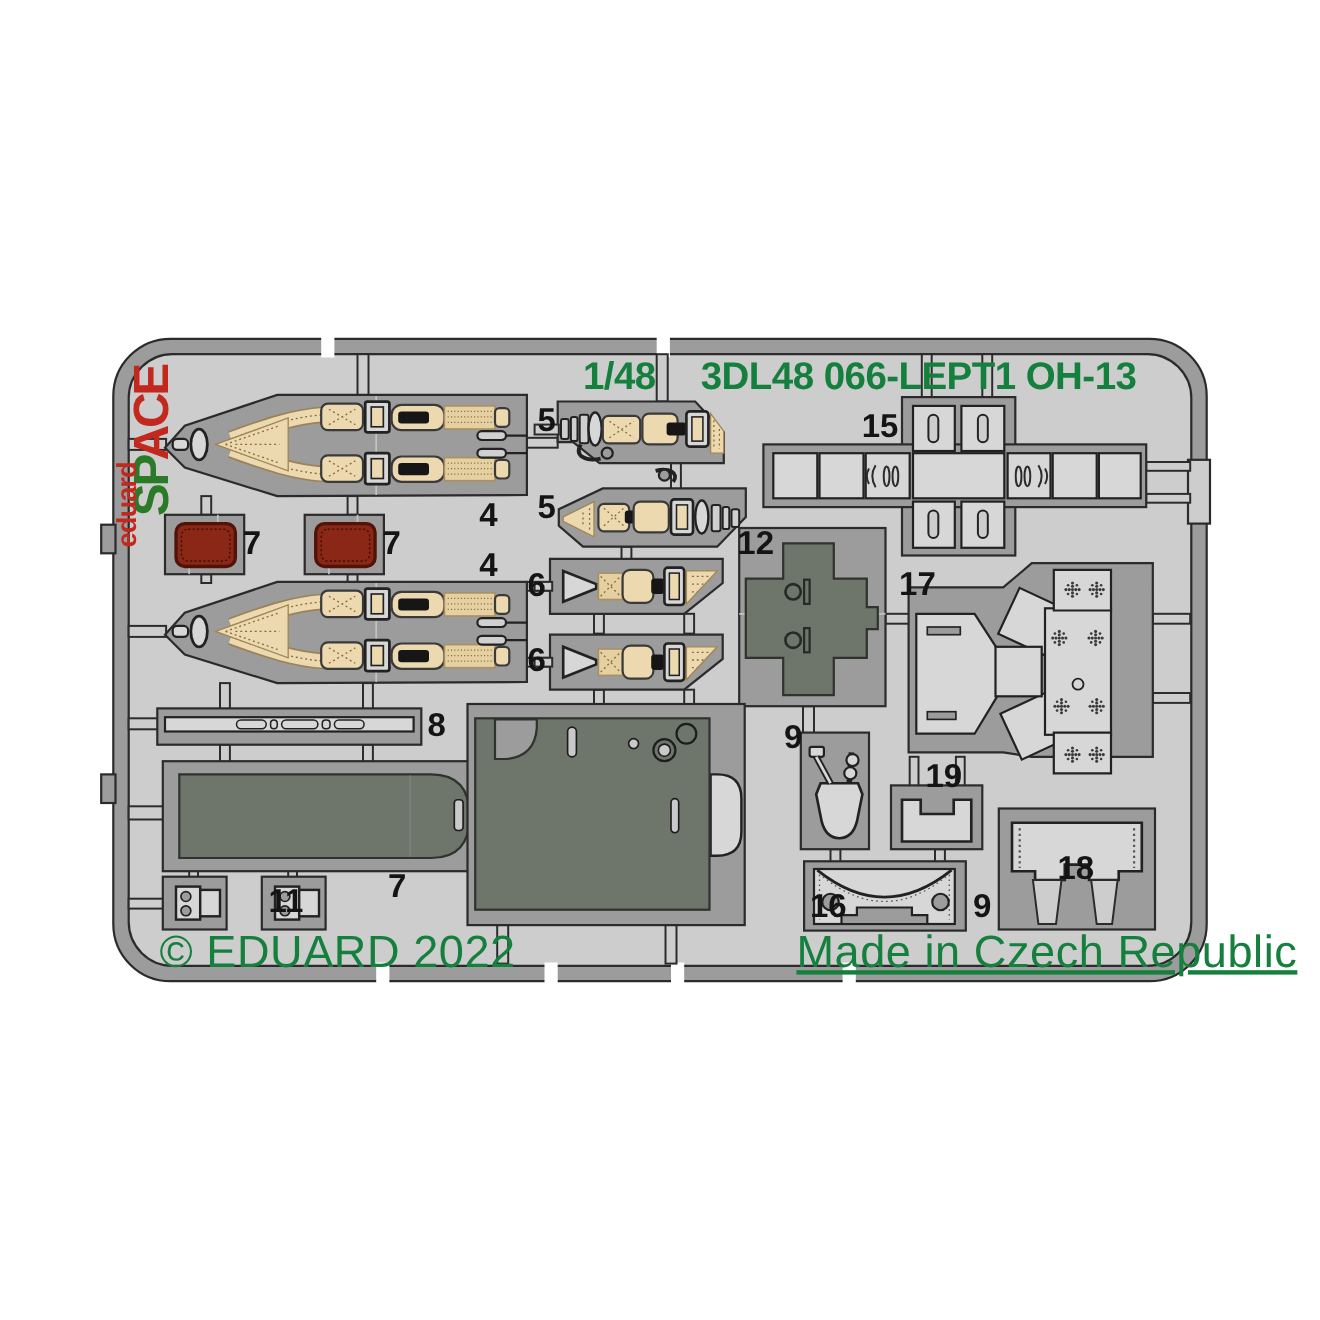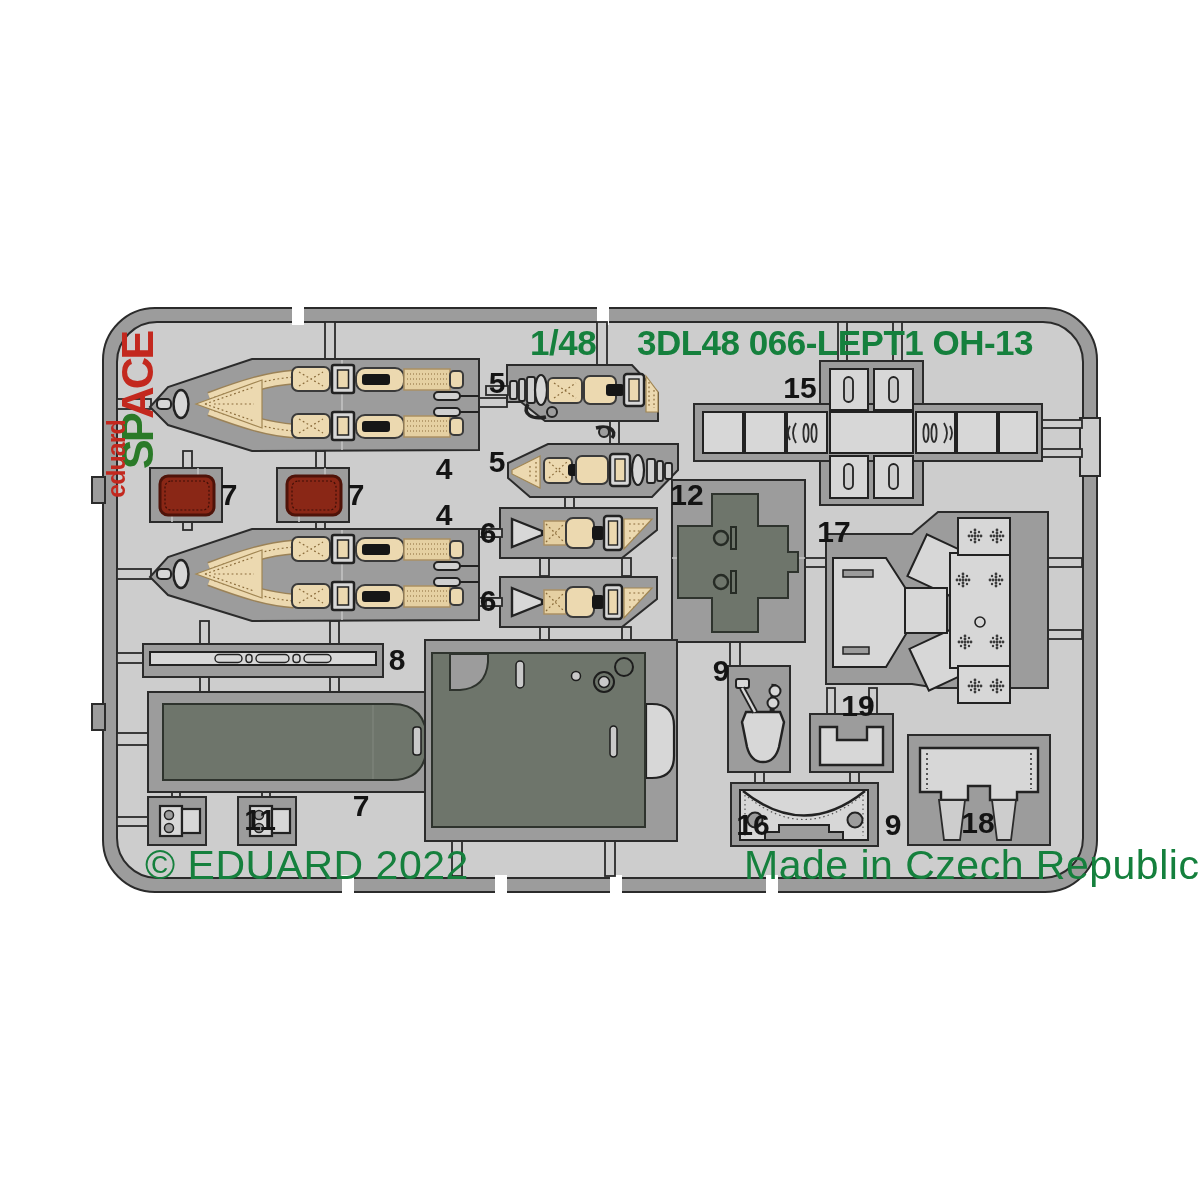--- a/index.html
+++ b/index.html
@@ -371,34 +371,34 @@
     </g>
   </svg>
 
   <div class="txt title" style="left:530px;">1/48</div>
   <div class="txt title" style="left:637px;">3DL48 066-LEPT1 OH-13</div>
 
   <div class="vlogo logo-space"><span class="lg-green">SP</span><span class="lg-red">ACE</span></div>
   <div class="vlogo logo-eduard lg-red">eduard</div>
 
   <div class="txt foot" style="left:145px;">© EDUARD 2022</div>
-  <div class="txt foot" style="left:744px;">Made in Czech Republic</div>
+  <div class="txt foot" style="left:724px;text-decoration:underline;">Made in Czech Republic</div>
 
   <span class="pnum" style="left:444px;top:469px;">4</span>
   <span class="pnum" style="left:444px;top:515px;">4</span>
   <span class="pnum" style="left:497px;top:383px;">5</span>
   <span class="pnum" style="left:497px;top:462px;">5</span>
   <span class="pnum" style="left:488px;top:533px;">6</span>
   <span class="pnum" style="left:488px;top:601px;">6</span>
   <span class="pnum" style="left:229px;top:495px;">7</span>
   <span class="pnum" style="left:356px;top:495px;">7</span>
   <span class="pnum" style="left:397px;top:660px;">8</span>
   <span class="pnum" style="left:721px;top:671px;">9</span>
   <span class="pnum" style="left:361px;top:806px;">7</span>
   <span class="pnum" style="left:221px;top:820px;margin-left:39px;">11</span>
   <span class="pnum" style="left:687px;top:495px;">12</span>
   <span class="pnum" style="left:800px;top:388px;">15</span>
   <span class="pnum" style="left:834px;top:532px;">17</span>
   <span class="pnum" style="left:858px;top:706px;">19</span>
   <span class="pnum" style="left:753px;top:825px;">16</span>
   <span class="pnum" style="left:893px;top:825px;">9</span>
-  <span class="pnum" style="left:978px;top:823px;">18</span>
+  <span class="pnum" style="left:978px;top:790px;">18</span>
 </div>
 
 </body></html>

